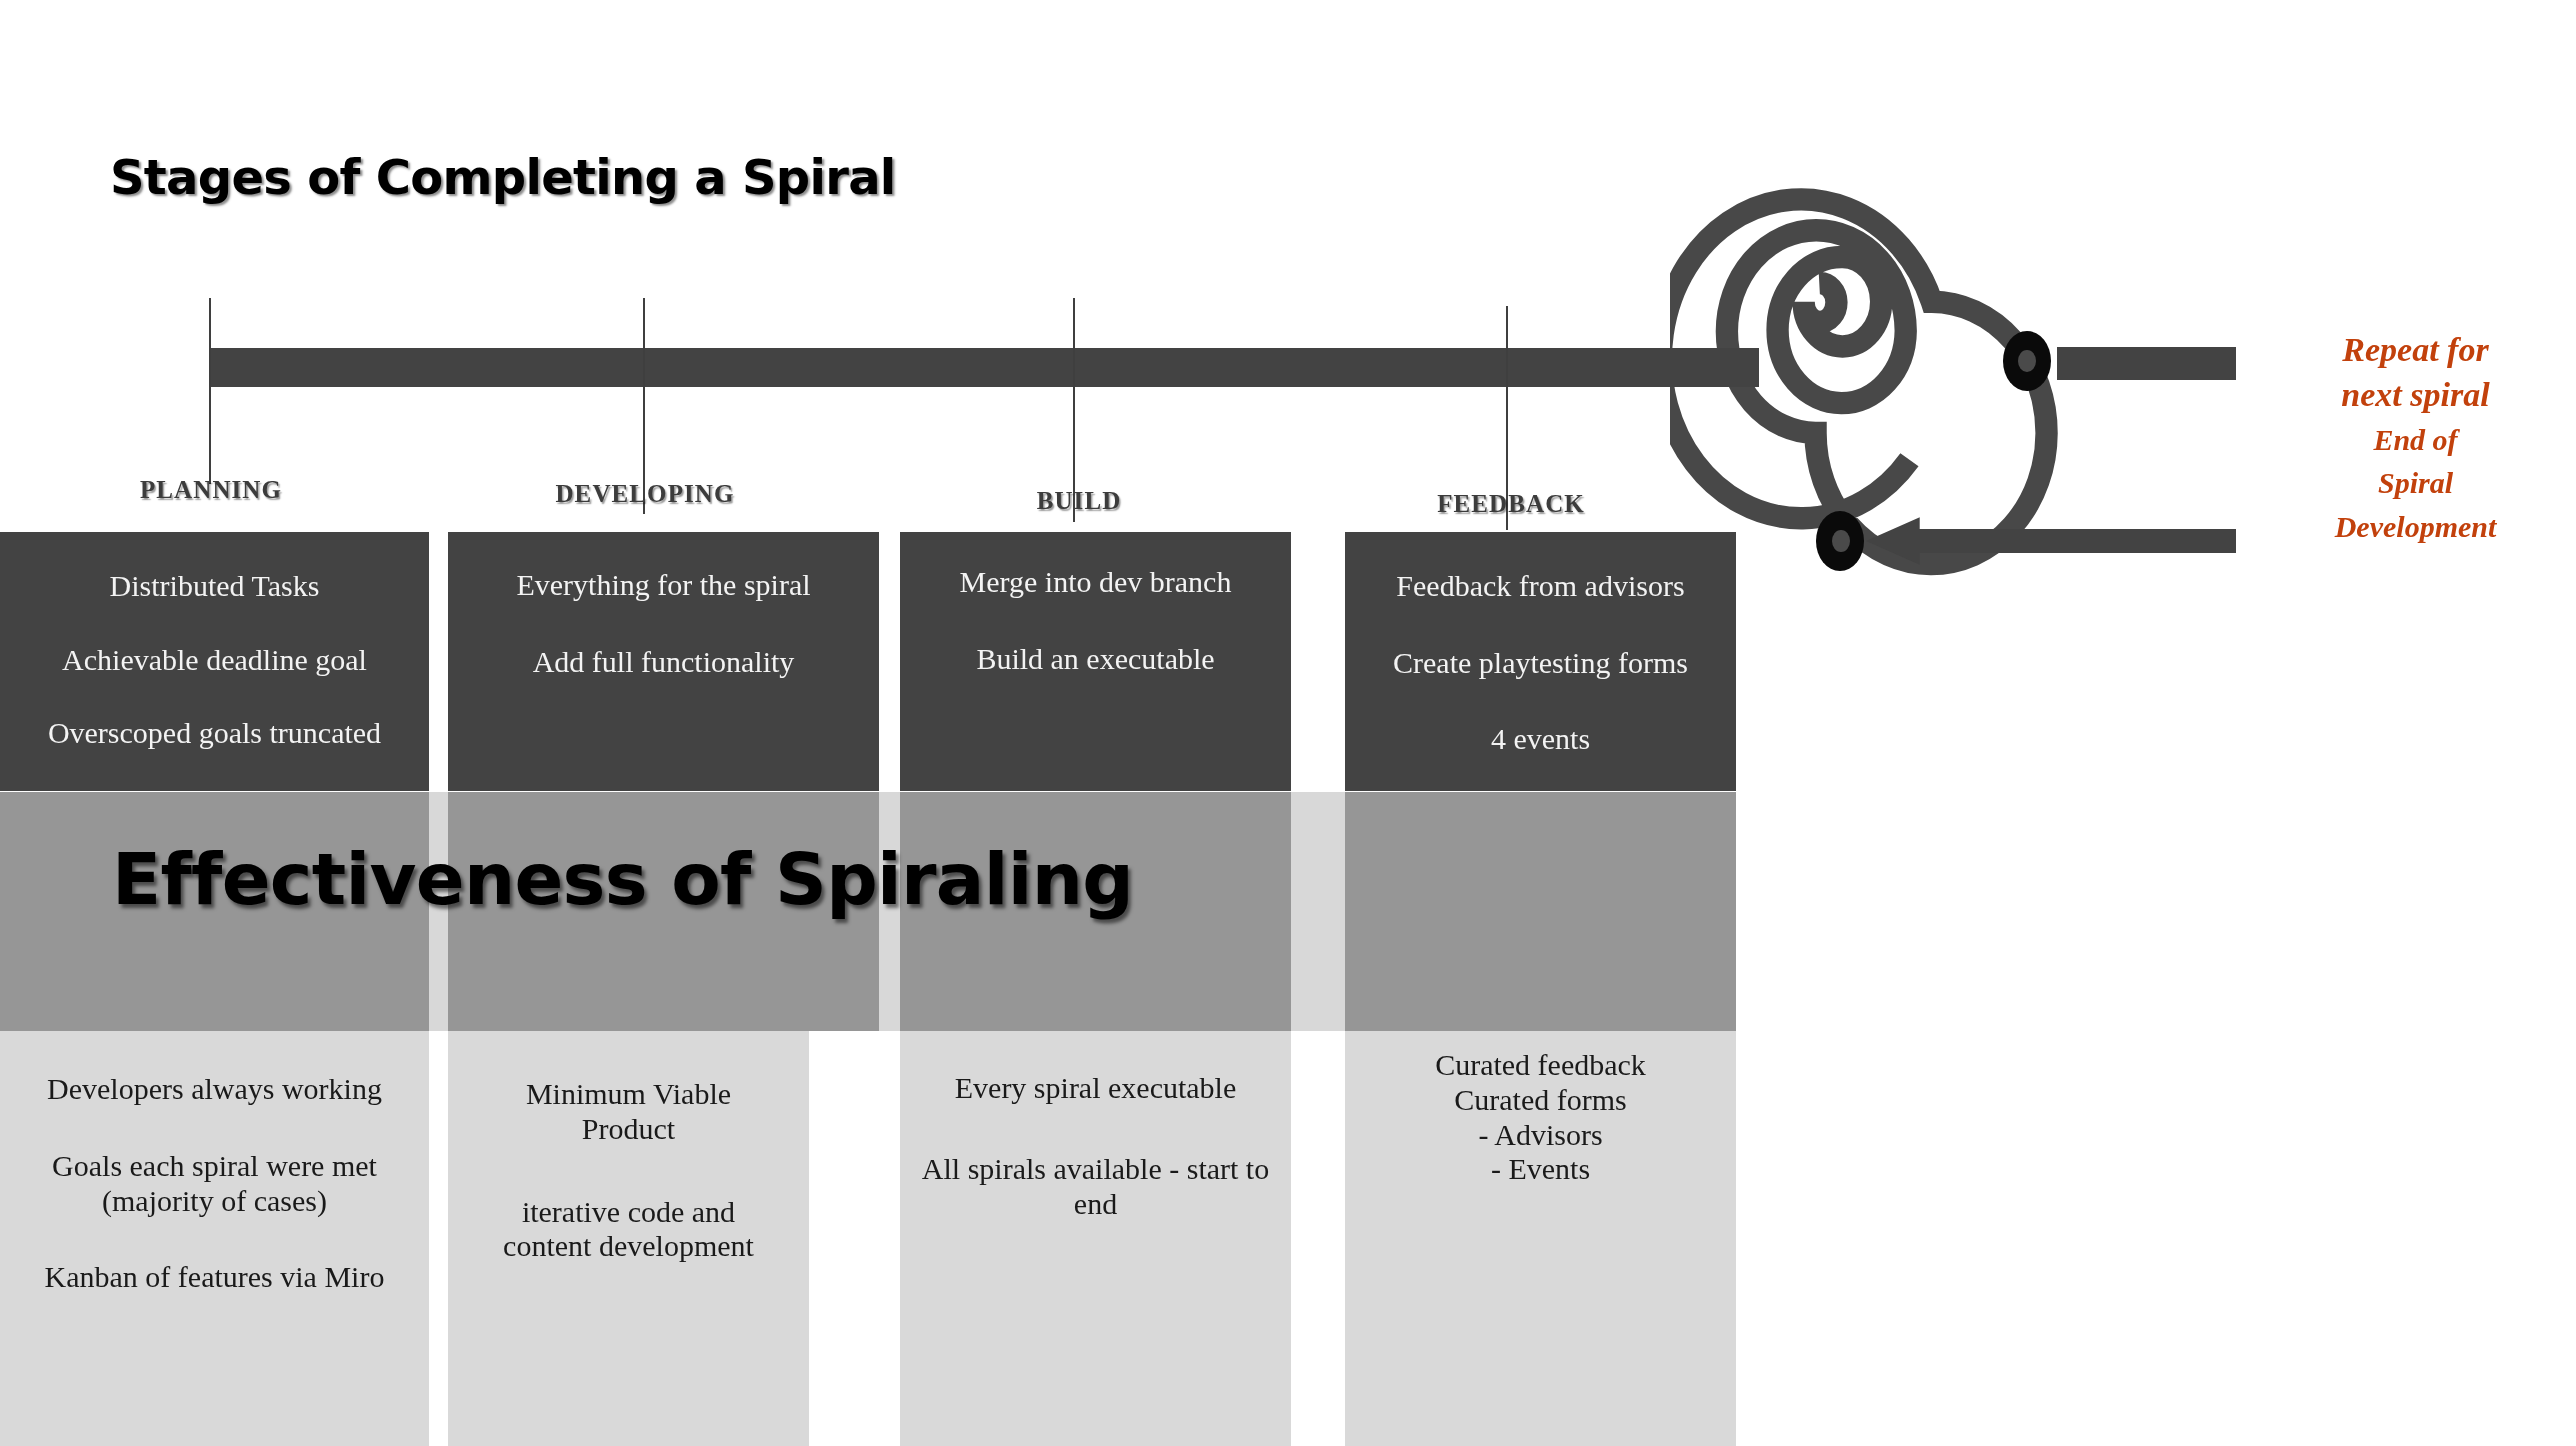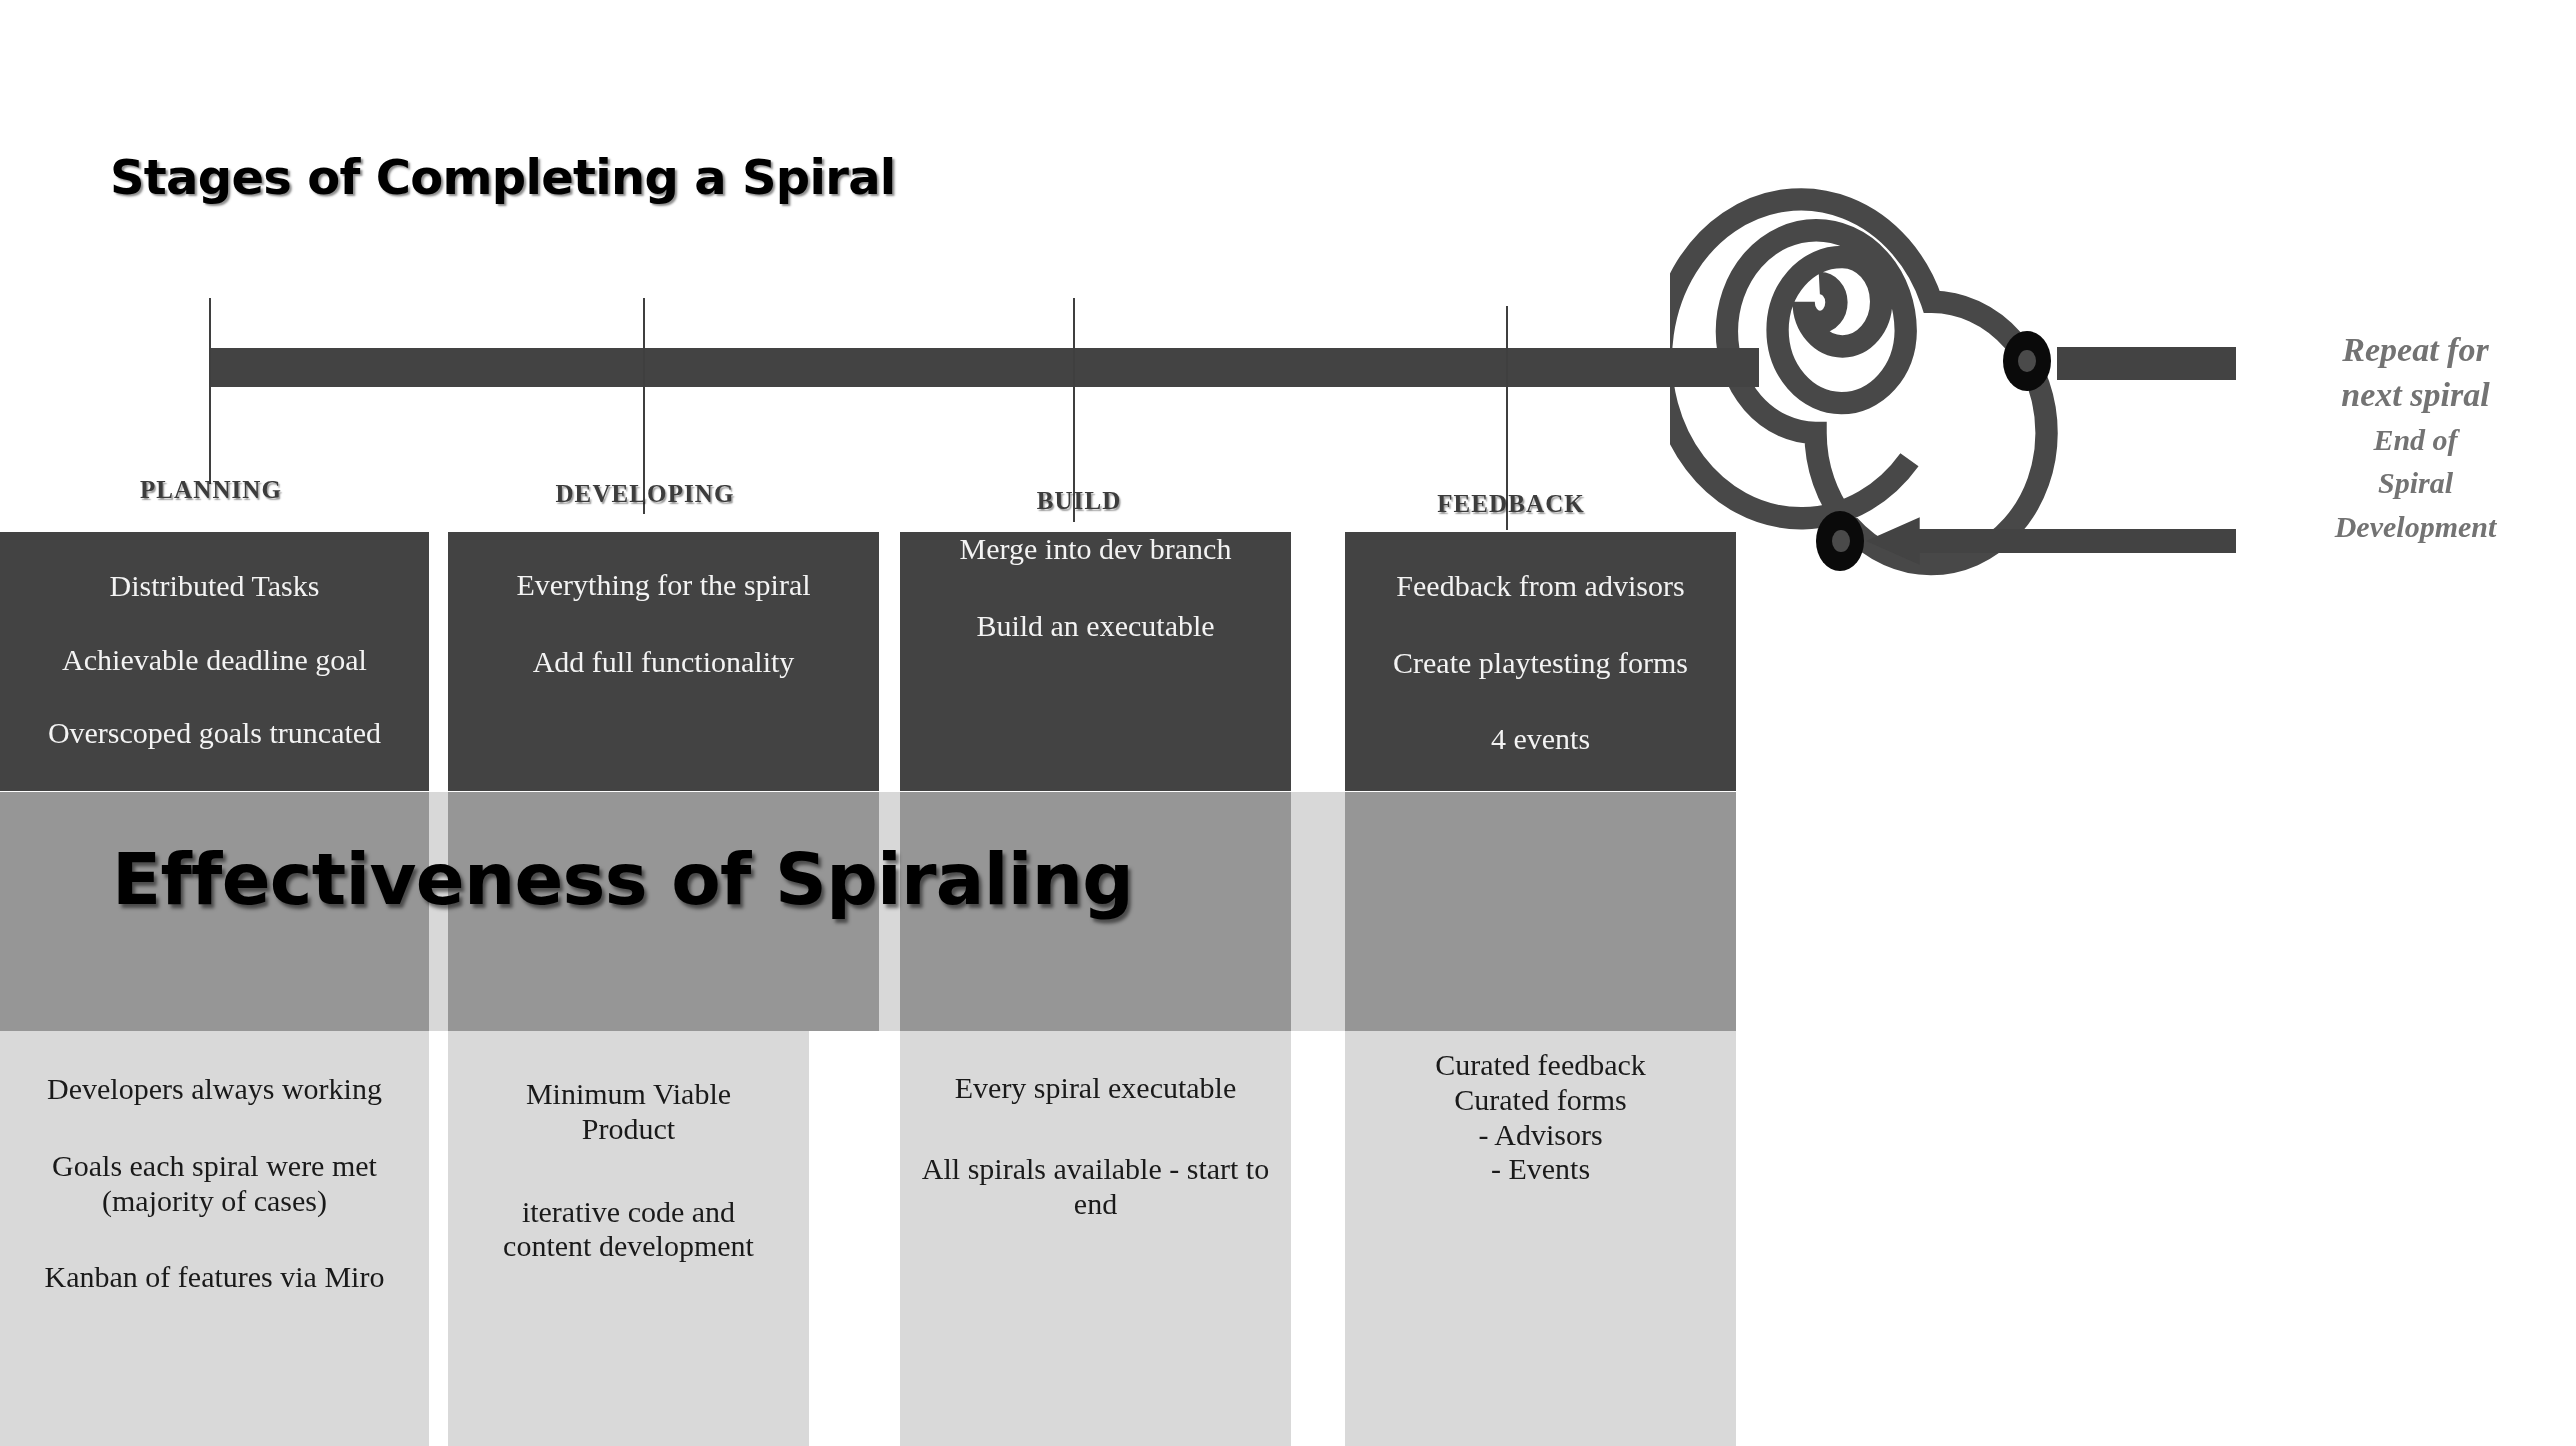--- a/index.html
+++ b/index.html
@@ -111,21 +111,21 @@
 
   
   #repeat-note{
     position:absolute;
     left:2270px; top:328px;
     width:291px;
     text-align:center;
     font-family:"Liberation Serif",serif;
     font-style:italic;
     font-weight:bold;
-    color:#737373;
+    color:#c2410c;
   }
   #repeat-note .big{font-size:34px;line-height:1.32;display:block;}
   #repeat-note .small{font-size:30px;line-height:1.45;display:block;}
 </style>
 </head>
 <body>
 
 <div class="stage" id="main-title">Stages of Completing a Spiral</div>
 
 <div class="stage" id="timeline-bar"></div>
@@ -144,21 +144,21 @@
   <div class="line">Distributed Tasks</div>
   <div class="line">Achievable deadline goal</div>
   <div class="line">Overscoped goals truncated</div>
 </div>
 
 <div class="card-dark" style="left:448px; top:532px; width:431px; height:259px; padding-top:36px; gap:42px;">
   <div class="line">Everything for the spiral</div>
   <div class="line">Add full functionality</div>
 </div>
 
-<div class="card-dark" style="left:900px; top:532px; width:391px; height:259px; gap:42px;">
+<div class="card-dark" style="left:900px; top:532px; width:391px; height:259px; padding-top:33px; gap:42px;">
   <div class="line">Merge into dev branch</div>
   <div class="line">Build an executable</div>
 </div>
 
 <div class="card-dark" style="left:1345px; top:532px; width:391px; height:259px; padding-top:37px; gap:42px;">
   <div class="line">Feedback from advisors</div>
   <div class="line">Create playtesting forms</div>
   <div class="line">4 events</div>
 </div>
 

